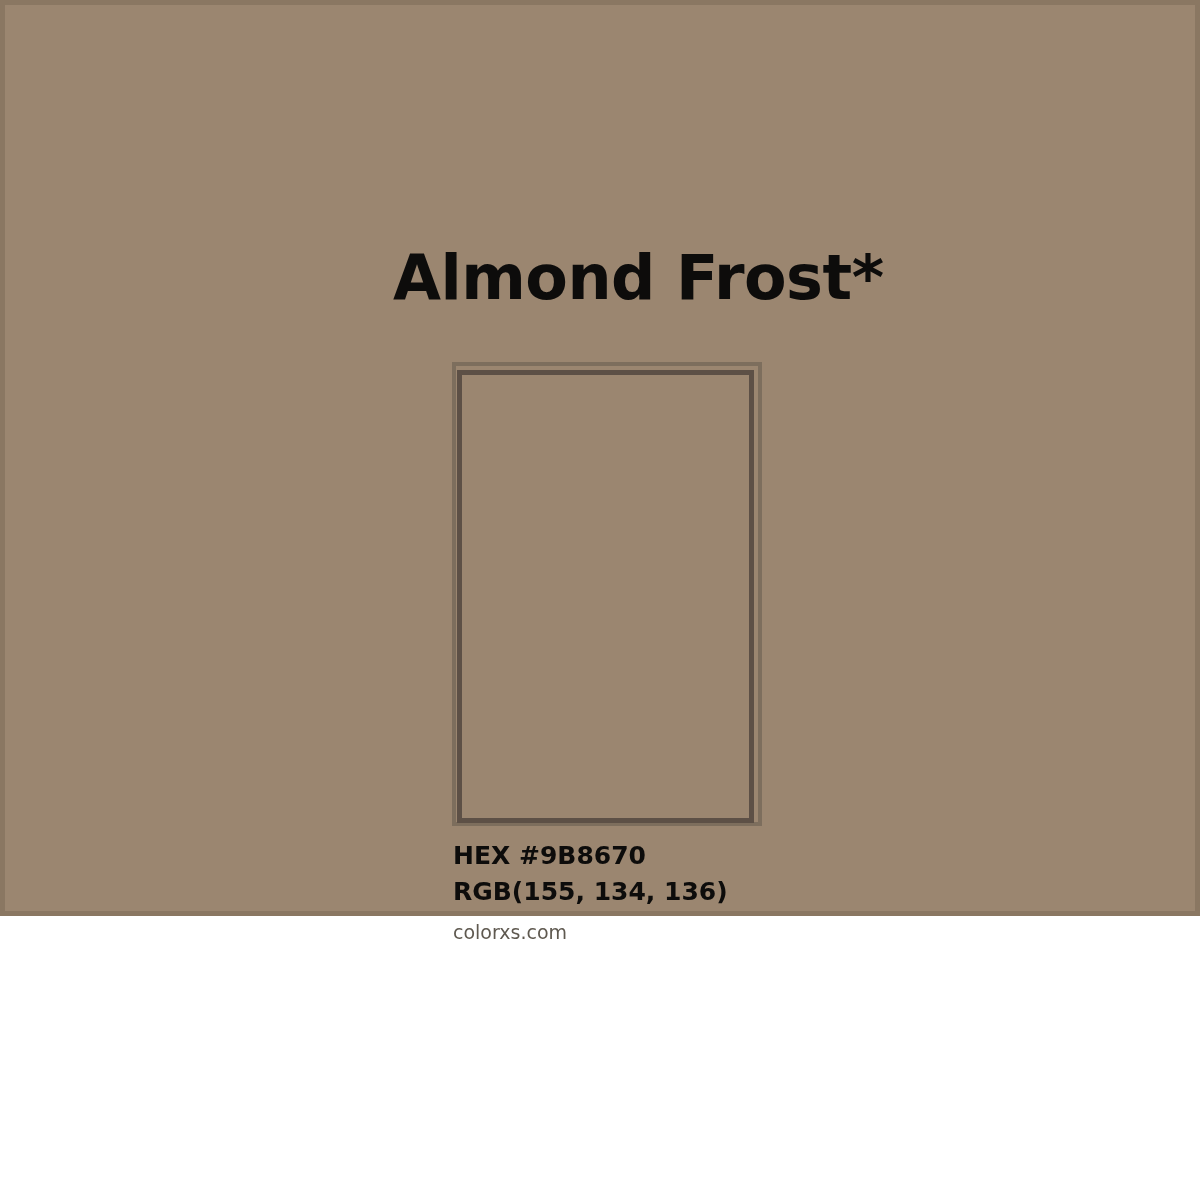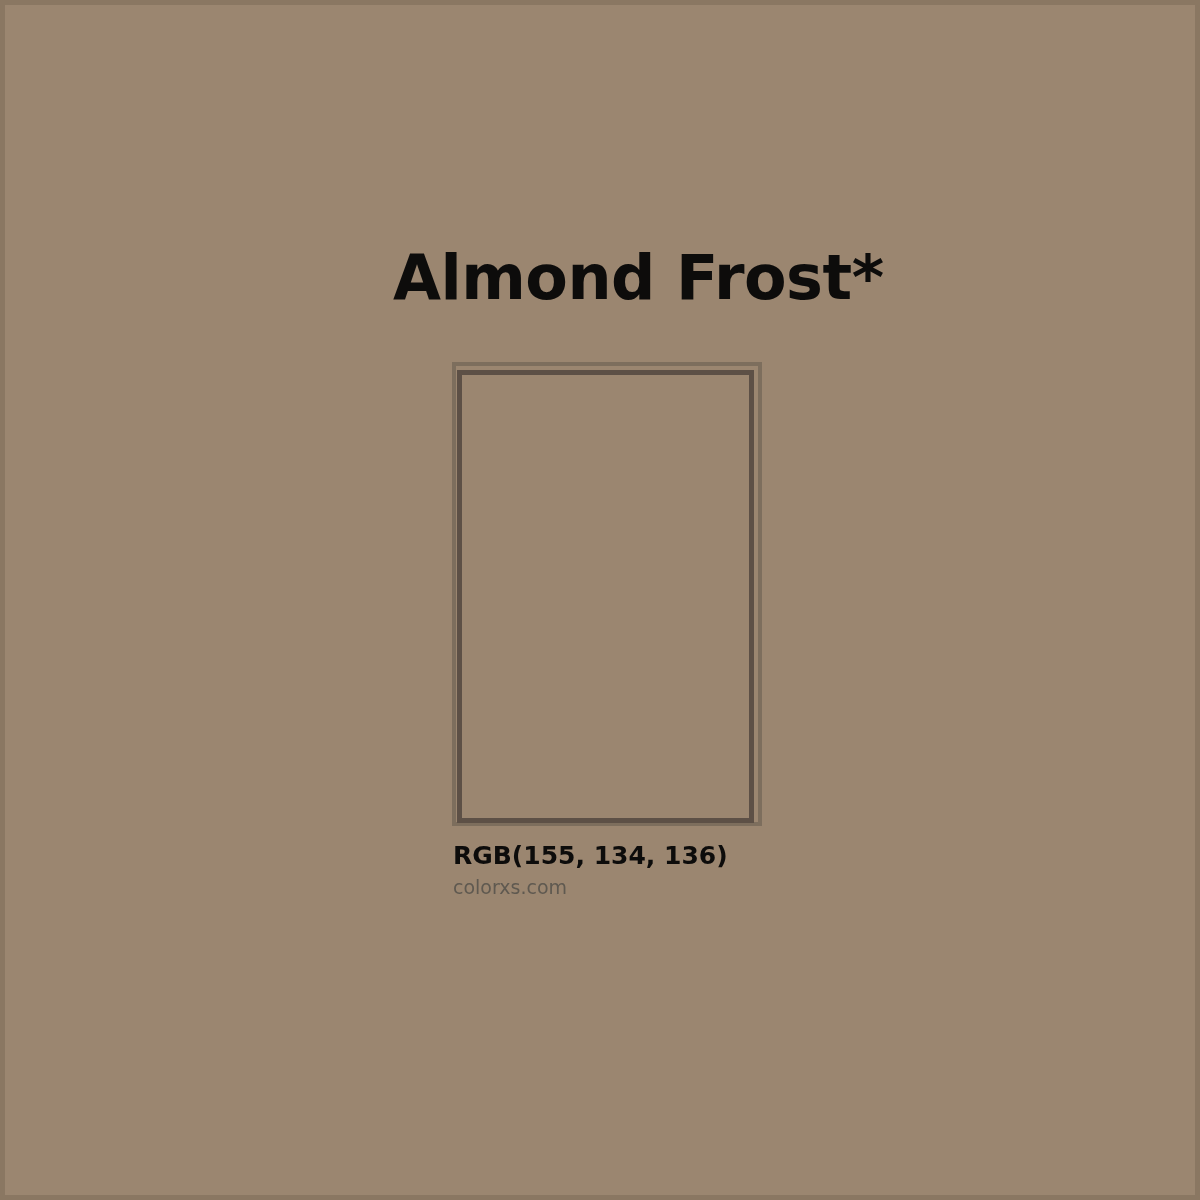--- a/index.html
+++ b/index.html
@@ -9,21 +9,21 @@
   body {
     width: 1200px;
     height: 1200px;
     overflow: hidden;
     font-family: "DejaVu Sans", "Liberation Sans", sans-serif;
   }
 
   #color-card {
     position: relative;
     width: 1200px;
-    height: 1200px;
+    height: 916px;
     box-sizing: border-box;
     background: #9b8670;
     border: 5px solid #8a7762;
   }
 
   
   #color-title {
     position: absolute;
     left: 388px;
     top: 242px;
@@ -73,21 +73,21 @@
     width: 520px;
   }
   .info-line {
     color: #0d0c0b;
     font-size: 25px;
     font-weight: 700;
     line-height: 36px;
     white-space: nowrap;
   }
   #watermark {
-    margin-top: 2px;
+    margin-top: 11px;
     color: #5f5950;
     font-size: 19px;
     font-weight: 400;
     line-height: 22px;
     white-space: nowrap;
   }
 </style>
 </head>
 <body>
 
@@ -95,17 +95,18 @@
 
   <div id="color-title">Almond Frost*</div>
 
   <div id="swatch-fill" style="background: rgb(155, 134, 112);"></div>
 
   <div id="swatch-frame-outer" style="border-color: rgb(125, 110, 93);"></div>
 
   <div id="swatch-frame-inner" style="border-color: rgb(93, 80, 70);"></div>
 
   <div id="color-info">
+    <div class="info-line">HEX #9B8670</div>
     <div class="info-line">RGB(155, 134, 136)</div>
     <div id="watermark">colorxs.com</div>
   </div>
 
 </div>
 
 </body></html>

